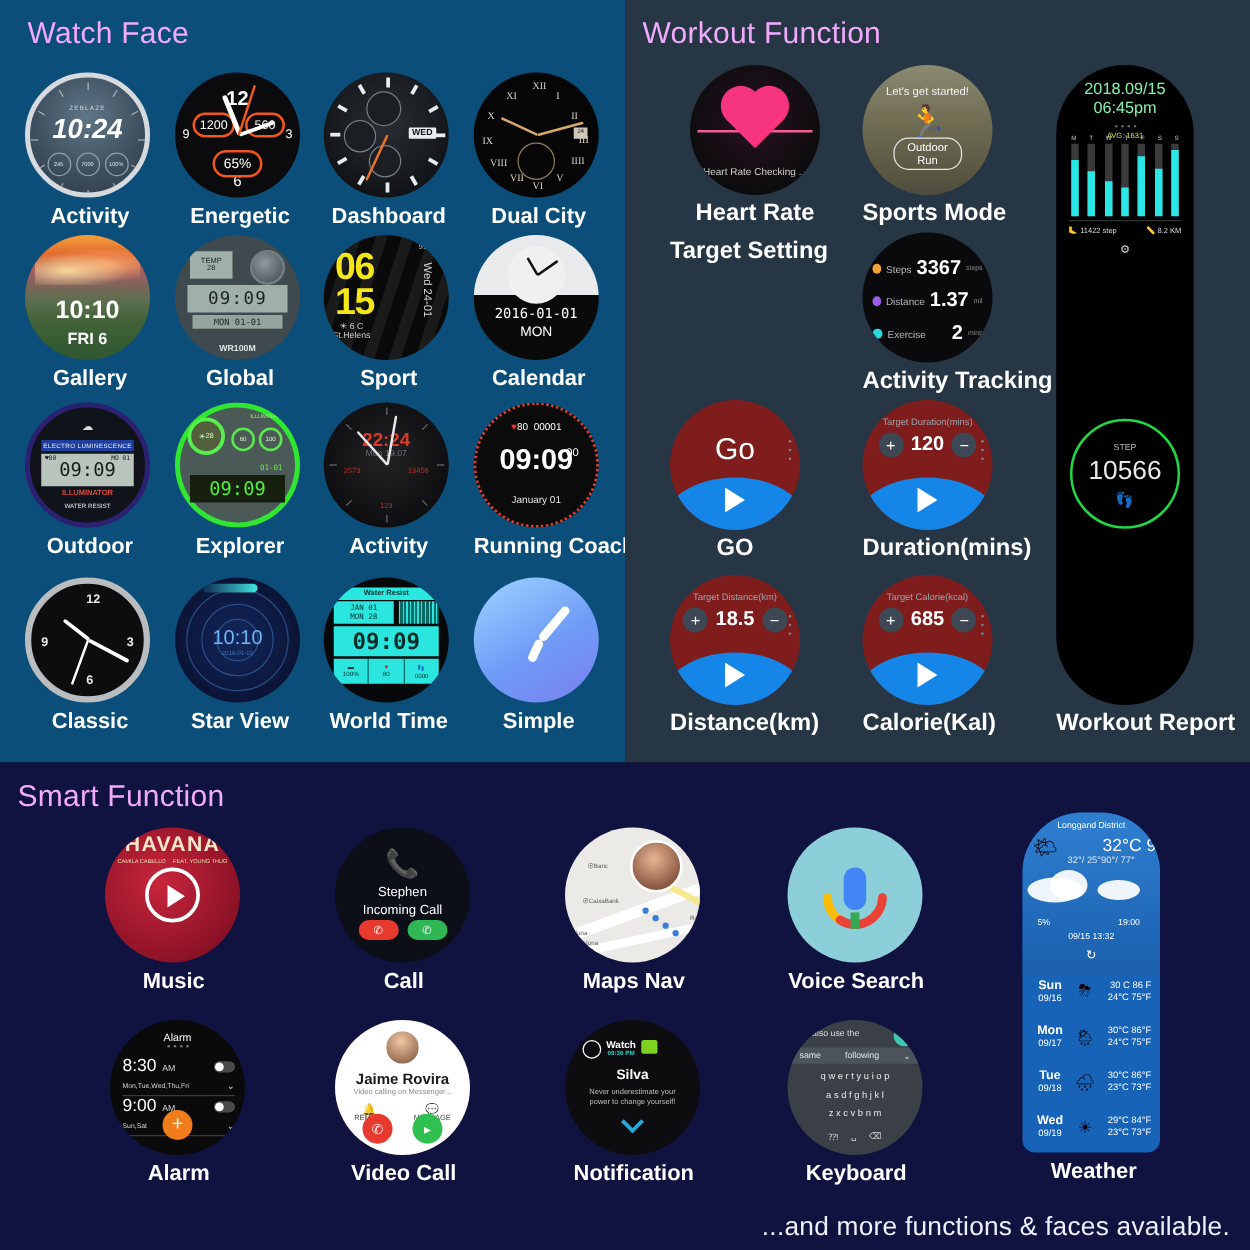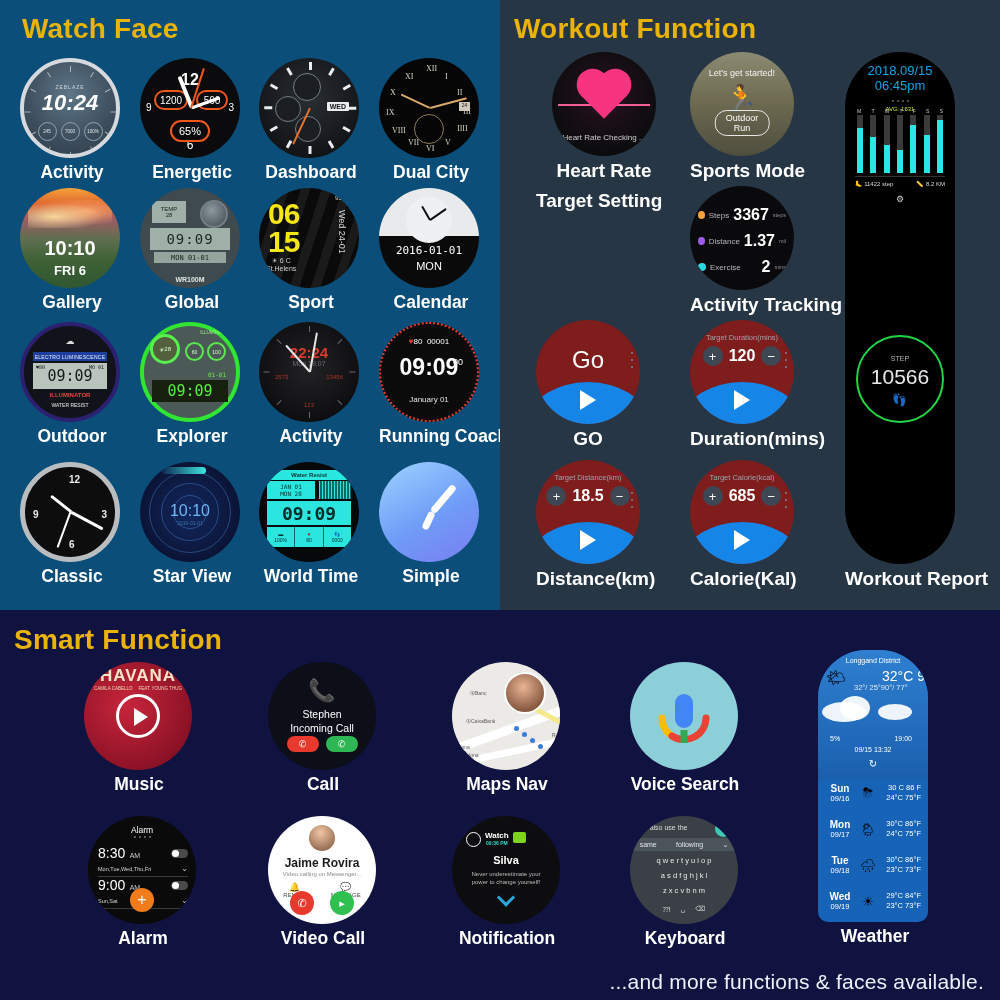--- a/index.html
+++ b/index.html
@@ -10,21 +10,21 @@
     position:relative;
   }
   .page { position:relative; width:1000px; height:1000px; }
 
   
   .panel-watchface { position:absolute; left:0; top:0; width:500px; height:610px; background:#0a4e79; }
   .panel-workout   { position:absolute; left:500px; top:0; width:500px; height:610px; background:#263644; }
   .panel-smart     { position:absolute; left:0; top:610px; width:1000px; height:390px; background:#101240; }
 
   .sect-title {
-    color:#eab308; font-size:28px; font-weight:bold; letter-spacing:.2px;
+    color:#f0abfc; font-size:24px; font-weight:normal; letter-spacing:.2px;
   }
   .t-wf { position:absolute; left:22px; top:13px; }
   .t-wo { position:absolute; left:14px; top:13px; }
   .t-sf { position:absolute; left:14px; top:14px; }
 
   .tagline {
     position:absolute; right:16px; bottom:6px; color:#eef1fb;
     font-size:21px; letter-spacing:.2px;
   }
 
@@ -233,21 +233,21 @@
   .wo-go .val { color:#fff; font-size:16px; font-weight:bold; }
   .wo-go .arc { position:absolute; left:-6%; right:-6%; bottom:-34px; height:76px; border-radius:50%;
      background:#1585e8; }
   .wo-go .play { position:absolute; left:50%; transform:translateX(-50%); bottom:14px; width:0; height:0;
      border-left:16px solid #fff; border-top:10px solid transparent; border-bottom:10px solid transparent; }
   .wo-go .dots { position:absolute; right:7px; top:32px; display:flex; flex-direction:column; gap:5px; }
   .wo-go .dots i { width:2px; height:2px; border-radius:50%; background:#7c8691; }
 
   
   .capsule { width:110px; height:512px; border-radius:55px; background:#000; position:relative; overflow:hidden; }
-  .capsule .cdate { position:absolute; left:0; right:0; top:12px; color:#0ea5e9; font-size:13px; text-align:center; line-height:1.15; }
+  .capsule .cdate { position:absolute; left:0; right:0; top:12px; color:#86efac; font-size:13px; text-align:center; line-height:1.15; }
   .capsule .pgdots { position:absolute; left:0; right:0; top:48px; display:flex; justify-content:center; gap:3px; }
   .capsule .pgdots i { width:2px; height:2px; border-radius:50%; background:#666; }
   .capsule .avg { position:absolute; left:0; right:0; top:54px; color:#c8e63a; font-size:6px; text-align:center; }
   .capsule .chart { position:absolute; left:12px; right:12px; top:63px; height:58px;
      display:flex; align-items:flex-end; justify-content:space-between; }
   .capsule .col { width:6px; height:100%; background:#3a3a3a; position:relative; }
   .capsule .col u { position:absolute; left:0; right:0; bottom:0; background:#2ae6e6; }
   .capsule .dlabels { position:absolute; left:12px; right:12px; top:56px; display:flex;
      justify-content:space-between; color:#c9c9c9; font-size:5px; }
   .capsule .stats { position:absolute; left:10px; right:10px; top:124px; display:flex; justify-content:space-between;

